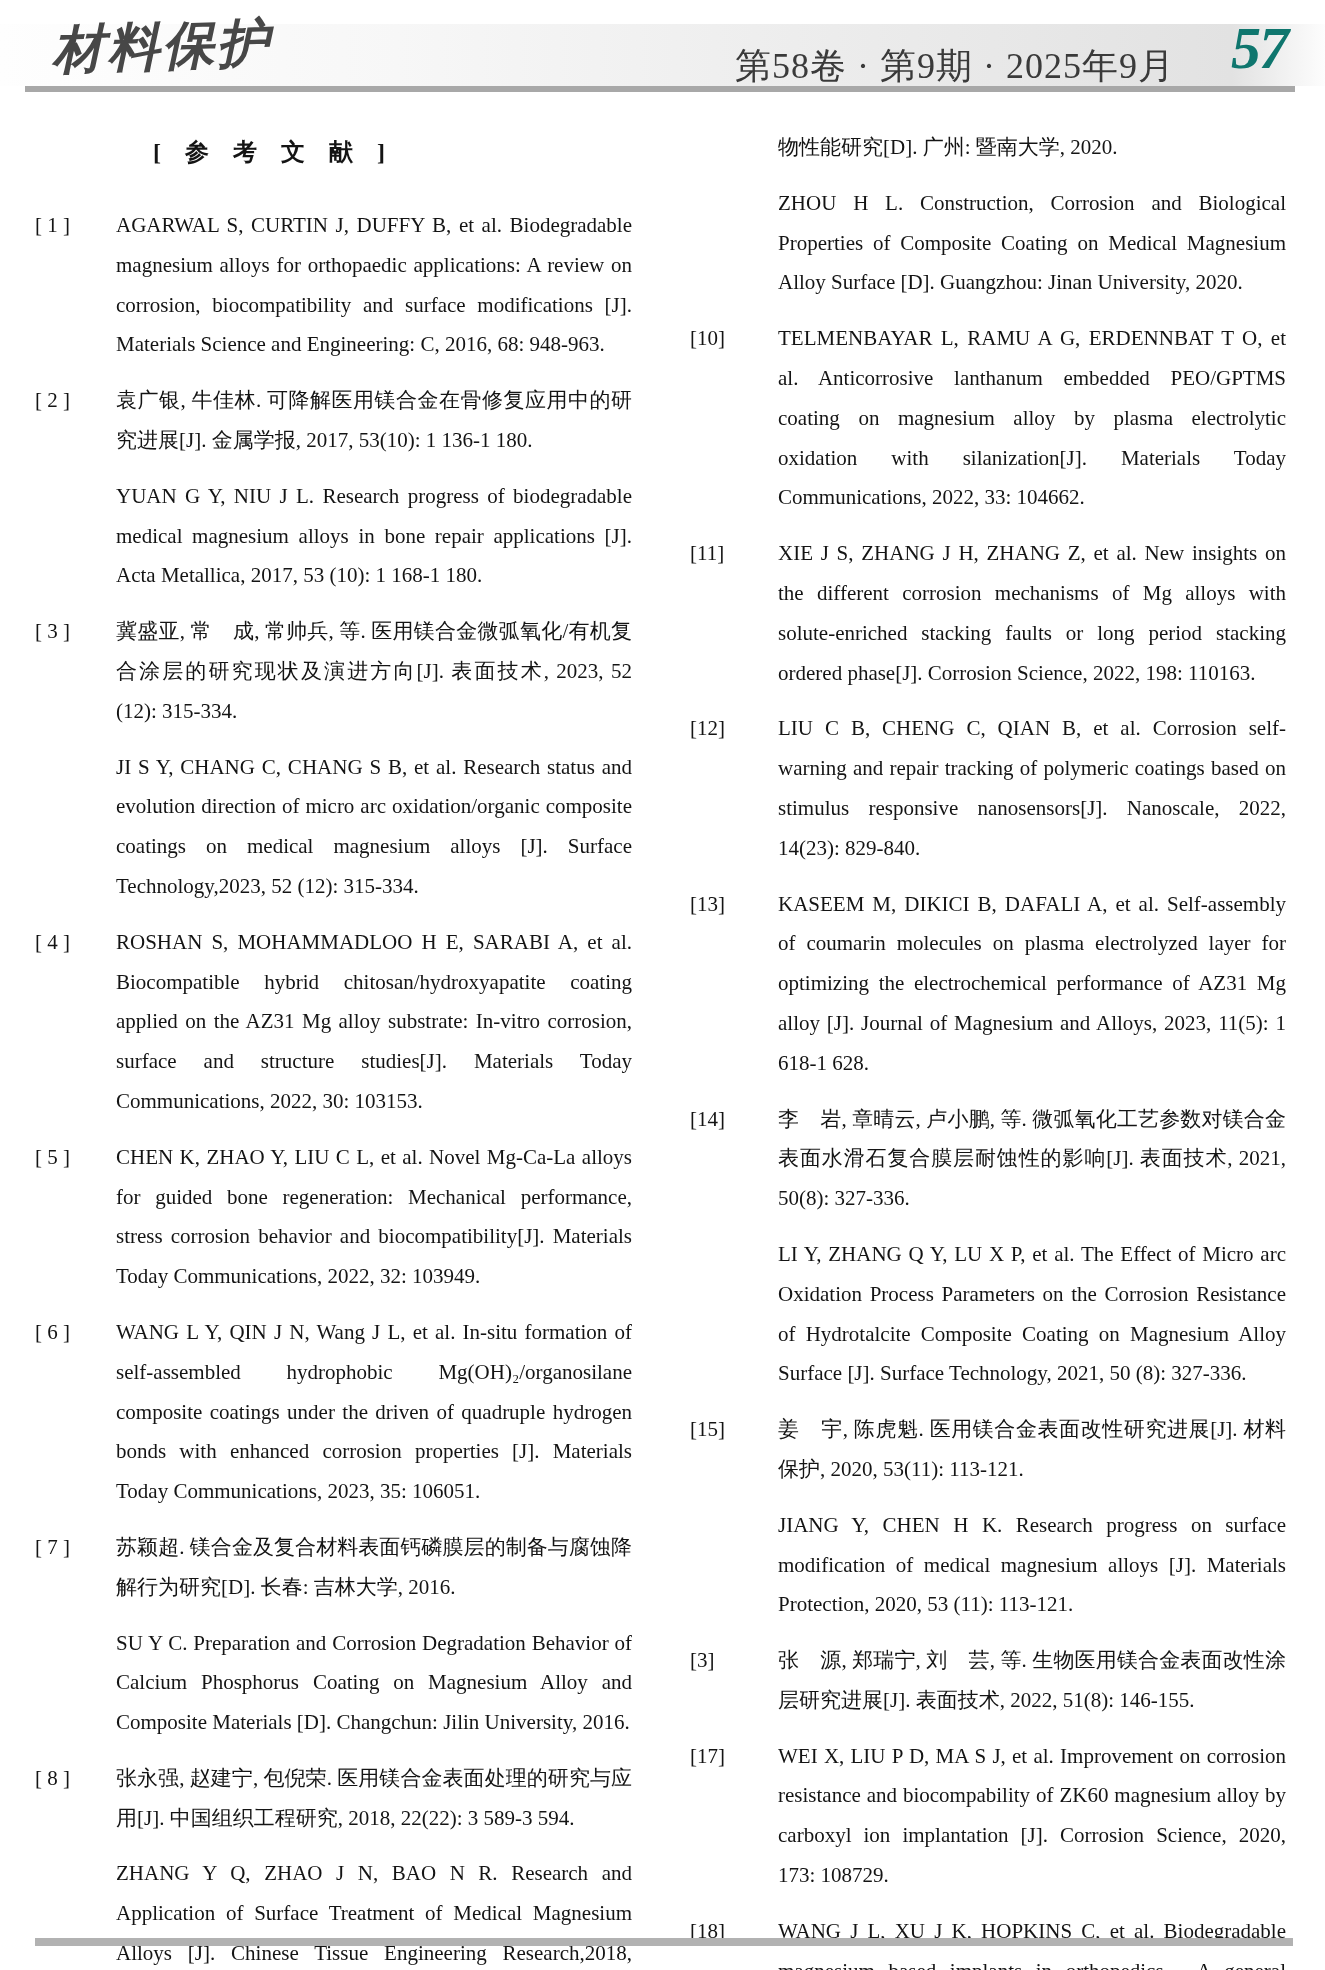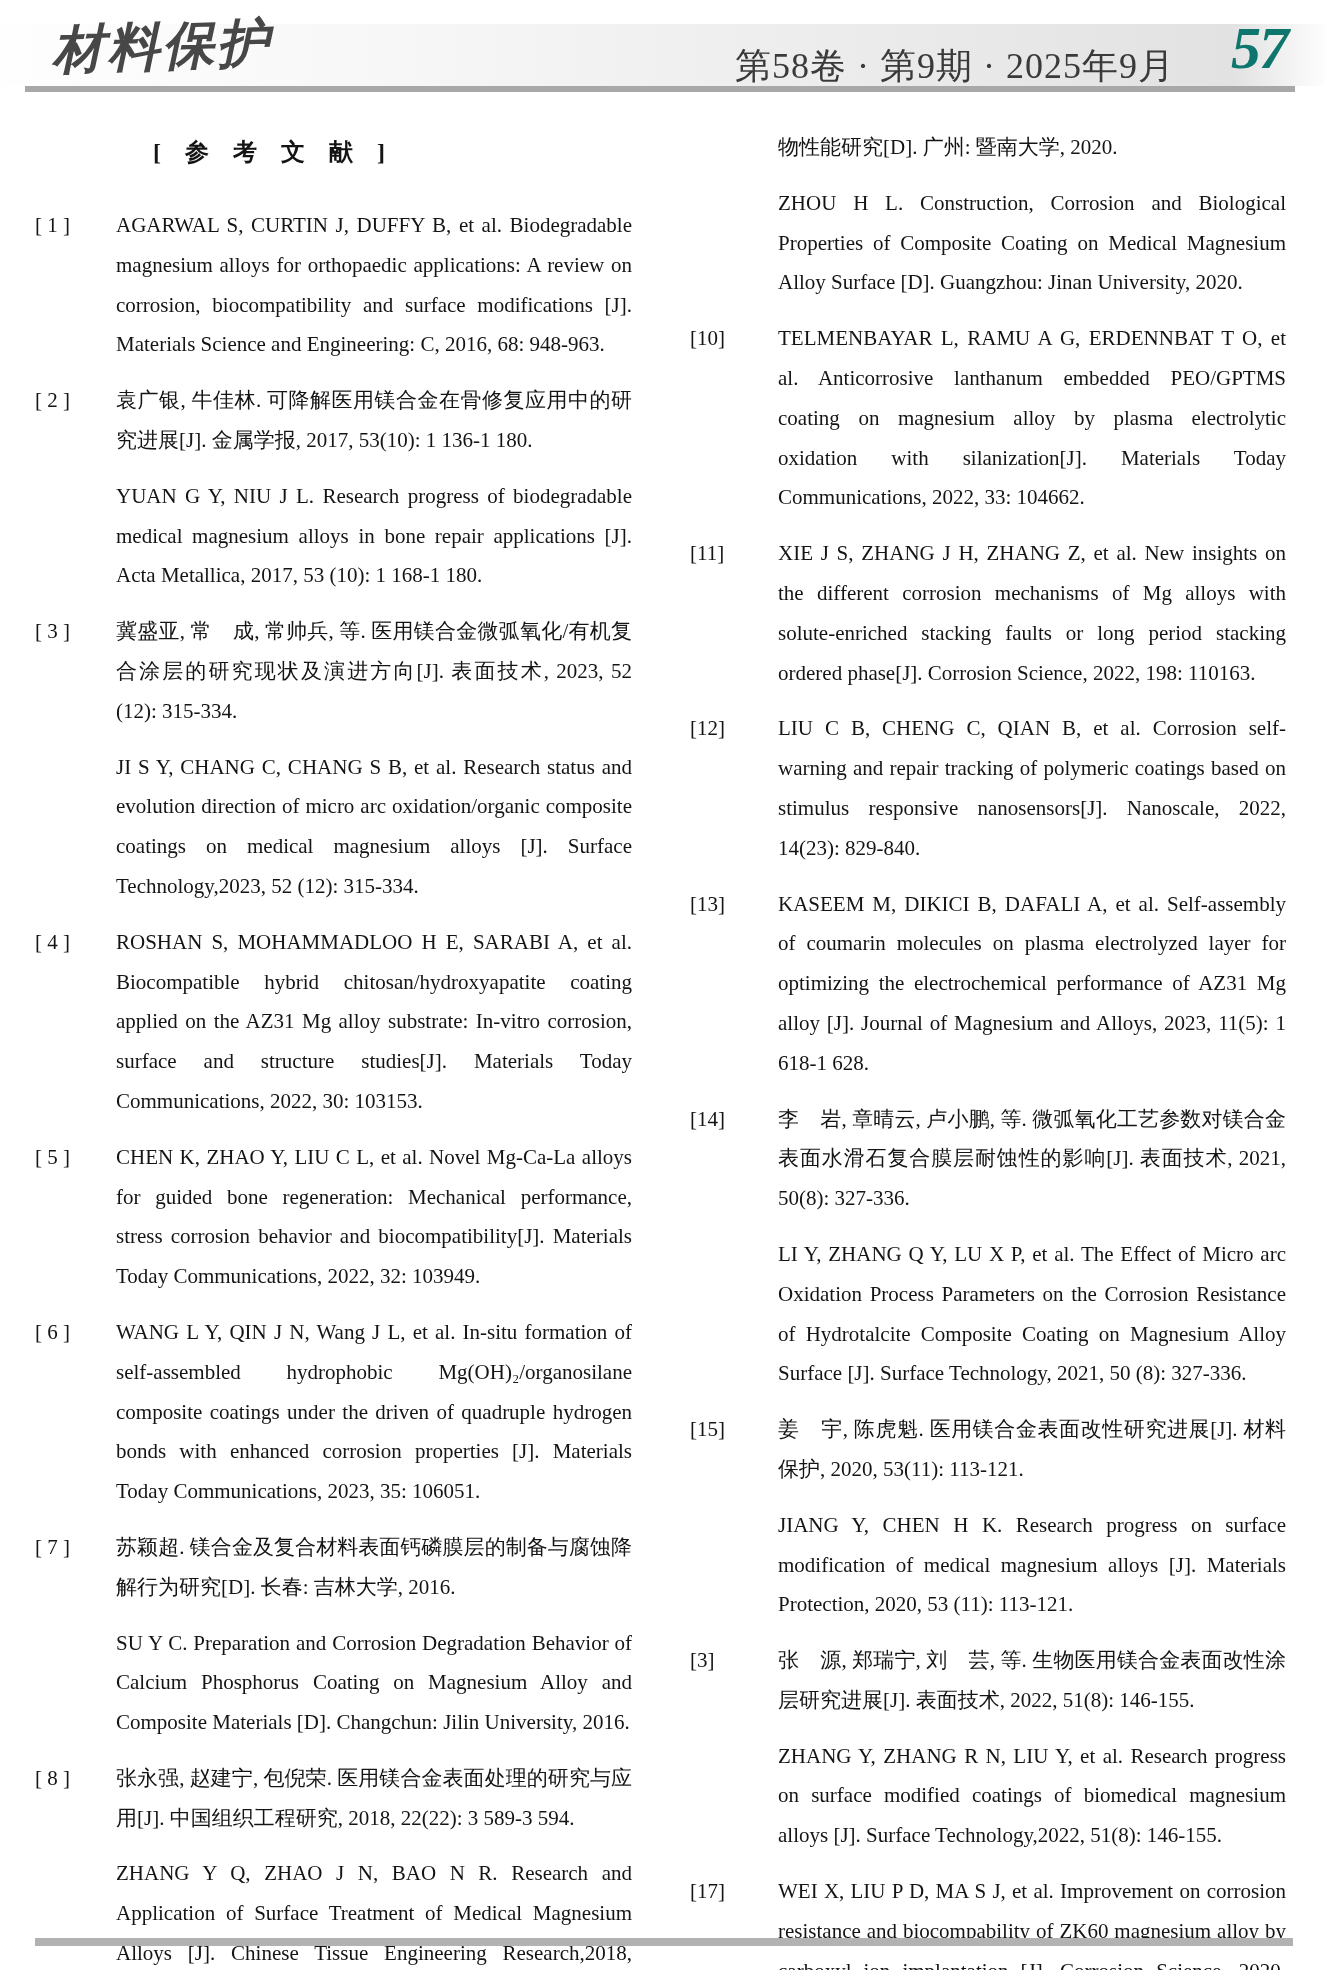--- a/index.html
+++ b/index.html
@@ -133,21 +133,20 @@
           <p class="ref-para">LI Y, ZHANG Q Y, LU X P, et al. The Effect of Micro arc Oxidation Process Parameters on the Corrosion Resistance of Hydrotalcite Composite Coating on Magnesium Alloy Surface [J]. Surface Technology, 2021, 50 (8): 327-336.</p>
         </div>
         <div class="ref-item">
           <span class="ref-num">[15]</span>
           <p class="ref-para">姜　宇, 陈虎魁. 医用镁合金表面改性研究进展[J]. 材料保护, 2020, 53(11): 113-121.</p>
           <p class="ref-para">JIANG Y, CHEN H K. Research progress on surface modification of medical magnesium alloys [J]. Materials Protection, 2020, 53 (11): 113-121.</p>
         </div>
         <div class="ref-item">
           <span class="ref-num">[3]</span>
           <p class="ref-para">张　源, 郑瑞宁, 刘　芸, 等. 生物医用镁合金表面改性涂层研究进展[J]. 表面技术, 2022, 51(8): 146-155.</p>
-          <p class="ref-para">ZHANG Y, ZHANG R N, LIU Y, et al. Research progress on surface modified coatings of biomedical magnesium alloys [J]. Surface Technology,2022, 51(8): 146-155.</p>
         </div>
         <div class="ref-item">
           <span class="ref-num">[17]</span>
           <p class="ref-para">WEI X, LIU P D, MA S J, et al. Improvement on corrosion resistance and biocompability of ZK60 magnesium alloy by carboxyl ion implantation [J]. Corrosion Science, 2020, 173: 108729.</p>
         </div>
         <div class="ref-item">
           <span class="ref-num">[18]</span>
           <p class="ref-para">WANG J L, XU J K, HOPKINS C, et al. Biodegradable magnesium based implants in orthopedics - A general review</p>
         </div>
       </div>

